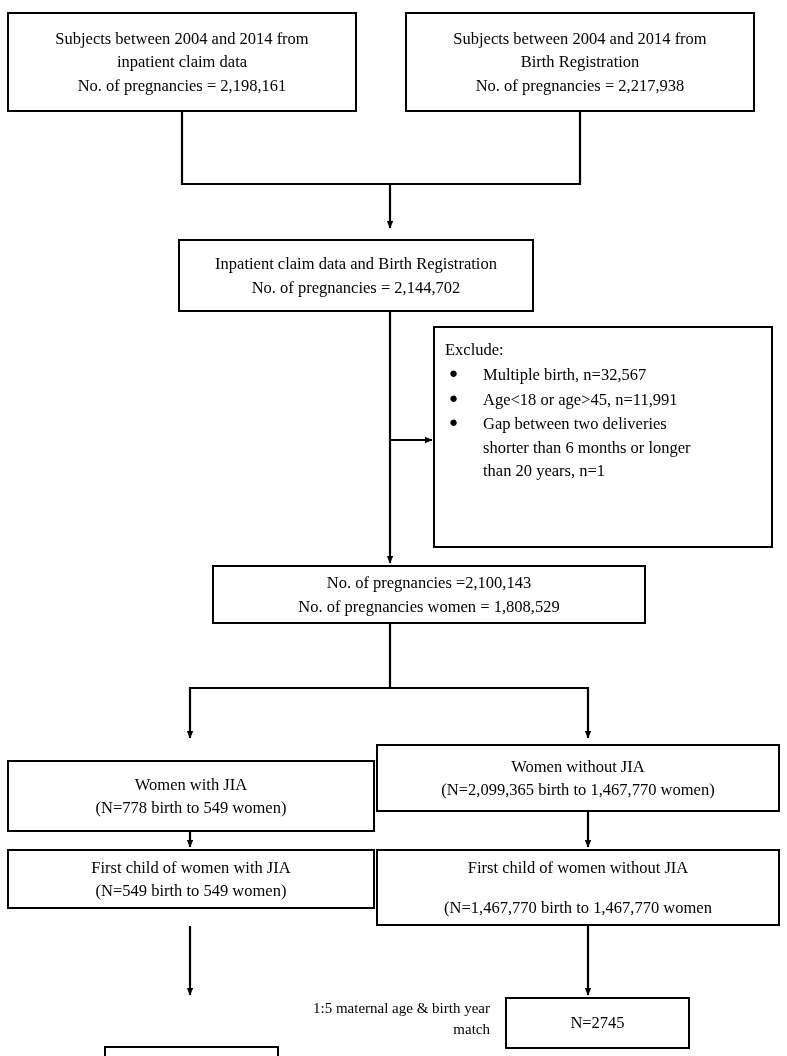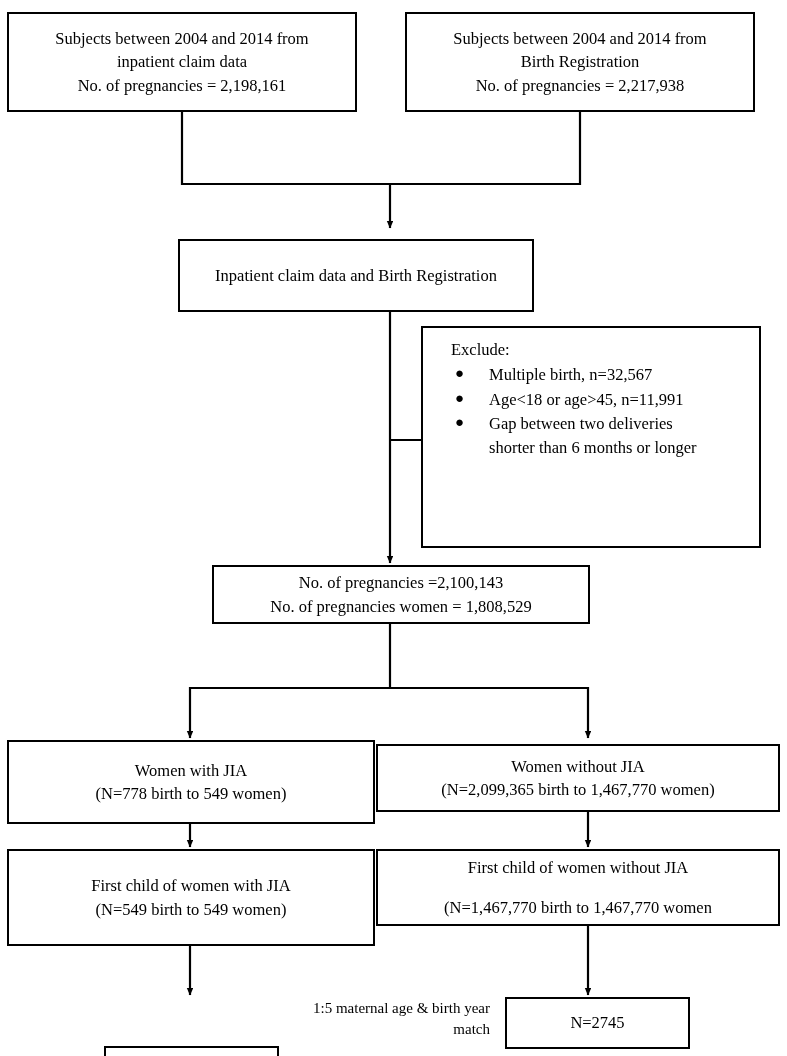--- a/index.html
+++ b/index.html
@@ -121,57 +121,59 @@
   </div>
 
   <div class="box" style="left:405px; top:12px; width:350px; height:100px;">
     <span class="line">Subjects between 2004 and 2014 from</span>
     <span class="line">Birth Registration</span>
     <span class="line">No. of pregnancies = 2,217,938</span>
   </div>
 
   <div class="box" style="left:178px; top:239px; width:356px; height:73px;">
     <span class="line">Inpatient claim data and Birth Registration</span>
+    <span class="line">No. of pregnancies = 2,144,702</span>
   </div>
 
-  <div class="box left-align" style="left:421px; top:326px; width:340px; height:222px; padding:10px 26px; justify-content:flex-start;">
+  <div class="box left-align" style="left:433px; top:326px; width:340px; height:222px; padding:10px 8px; justify-content:flex-start;">
     <span class="exclude-title">Exclude:</span>
     <ul class="exclude-list">
       <li>
         <span class="bullet">●</span>
         <span>Multiple birth, n=32,567</span>
       </li>
       <li>
         <span class="bullet">●</span>
         <span>Age&lt;18 or age&gt;45, n=11,991</span>
       </li>
       <li>
         <span class="bullet">●</span>
         <span style="display:block">Gap between two deliveries</span>
         <span style="display:block">shorter than 6 months or longer</span>
+        <span style="display:block">than 20 years, n=1</span>
       </li>
     </ul>
   </div>
 
-  <div class="box" style="left:212px; top:565px; width:378px; height:59px;">
+  <div class="box" style="left:212px; top:565px; width:434px; height:59px;">
     <span class="line">No. of pregnancies =2,100,143</span>
     <span class="line">No. of pregnancies women = 1,808,529</span>
   </div>
 
-  <div class="box" style="left:7px; top:740px; width:368px; height:84px;">
+  <div class="box" style="left:7px; top:760px; width:368px; height:72px;">
     <span class="line">Women with JIA</span>
     <span class="line">(N=778 birth to 549 women)</span>
   </div>
 
   <div class="box" style="left:376px; top:744px; width:404px; height:68px;">
     <span class="line">Women without JIA</span>
     <span class="line">(N=2,099,365 birth to 1,467,770 women)</span>
   </div>
 
-  <div class="box" style="left:7px; top:849px; width:368px; height:97px;">
+  <div class="box" style="left:7px; top:849px; width:368px; height:60px;">
     <span class="line">First child of women with JIA</span>
     <span class="line">(N=549 birth to 549 women)</span>
   </div>
 
   <div class="box" style="left:376px; top:849px; width:404px; height:77px;gap:16px;">
     <span class="line">First child of women without JIA</span>
     <span class="line">(N=1,467,770 birth to 1,467,770 women</span>
   </div>
 
   <div class="box" style="left:104px; top:1046px; width:175px; height:52px;">

